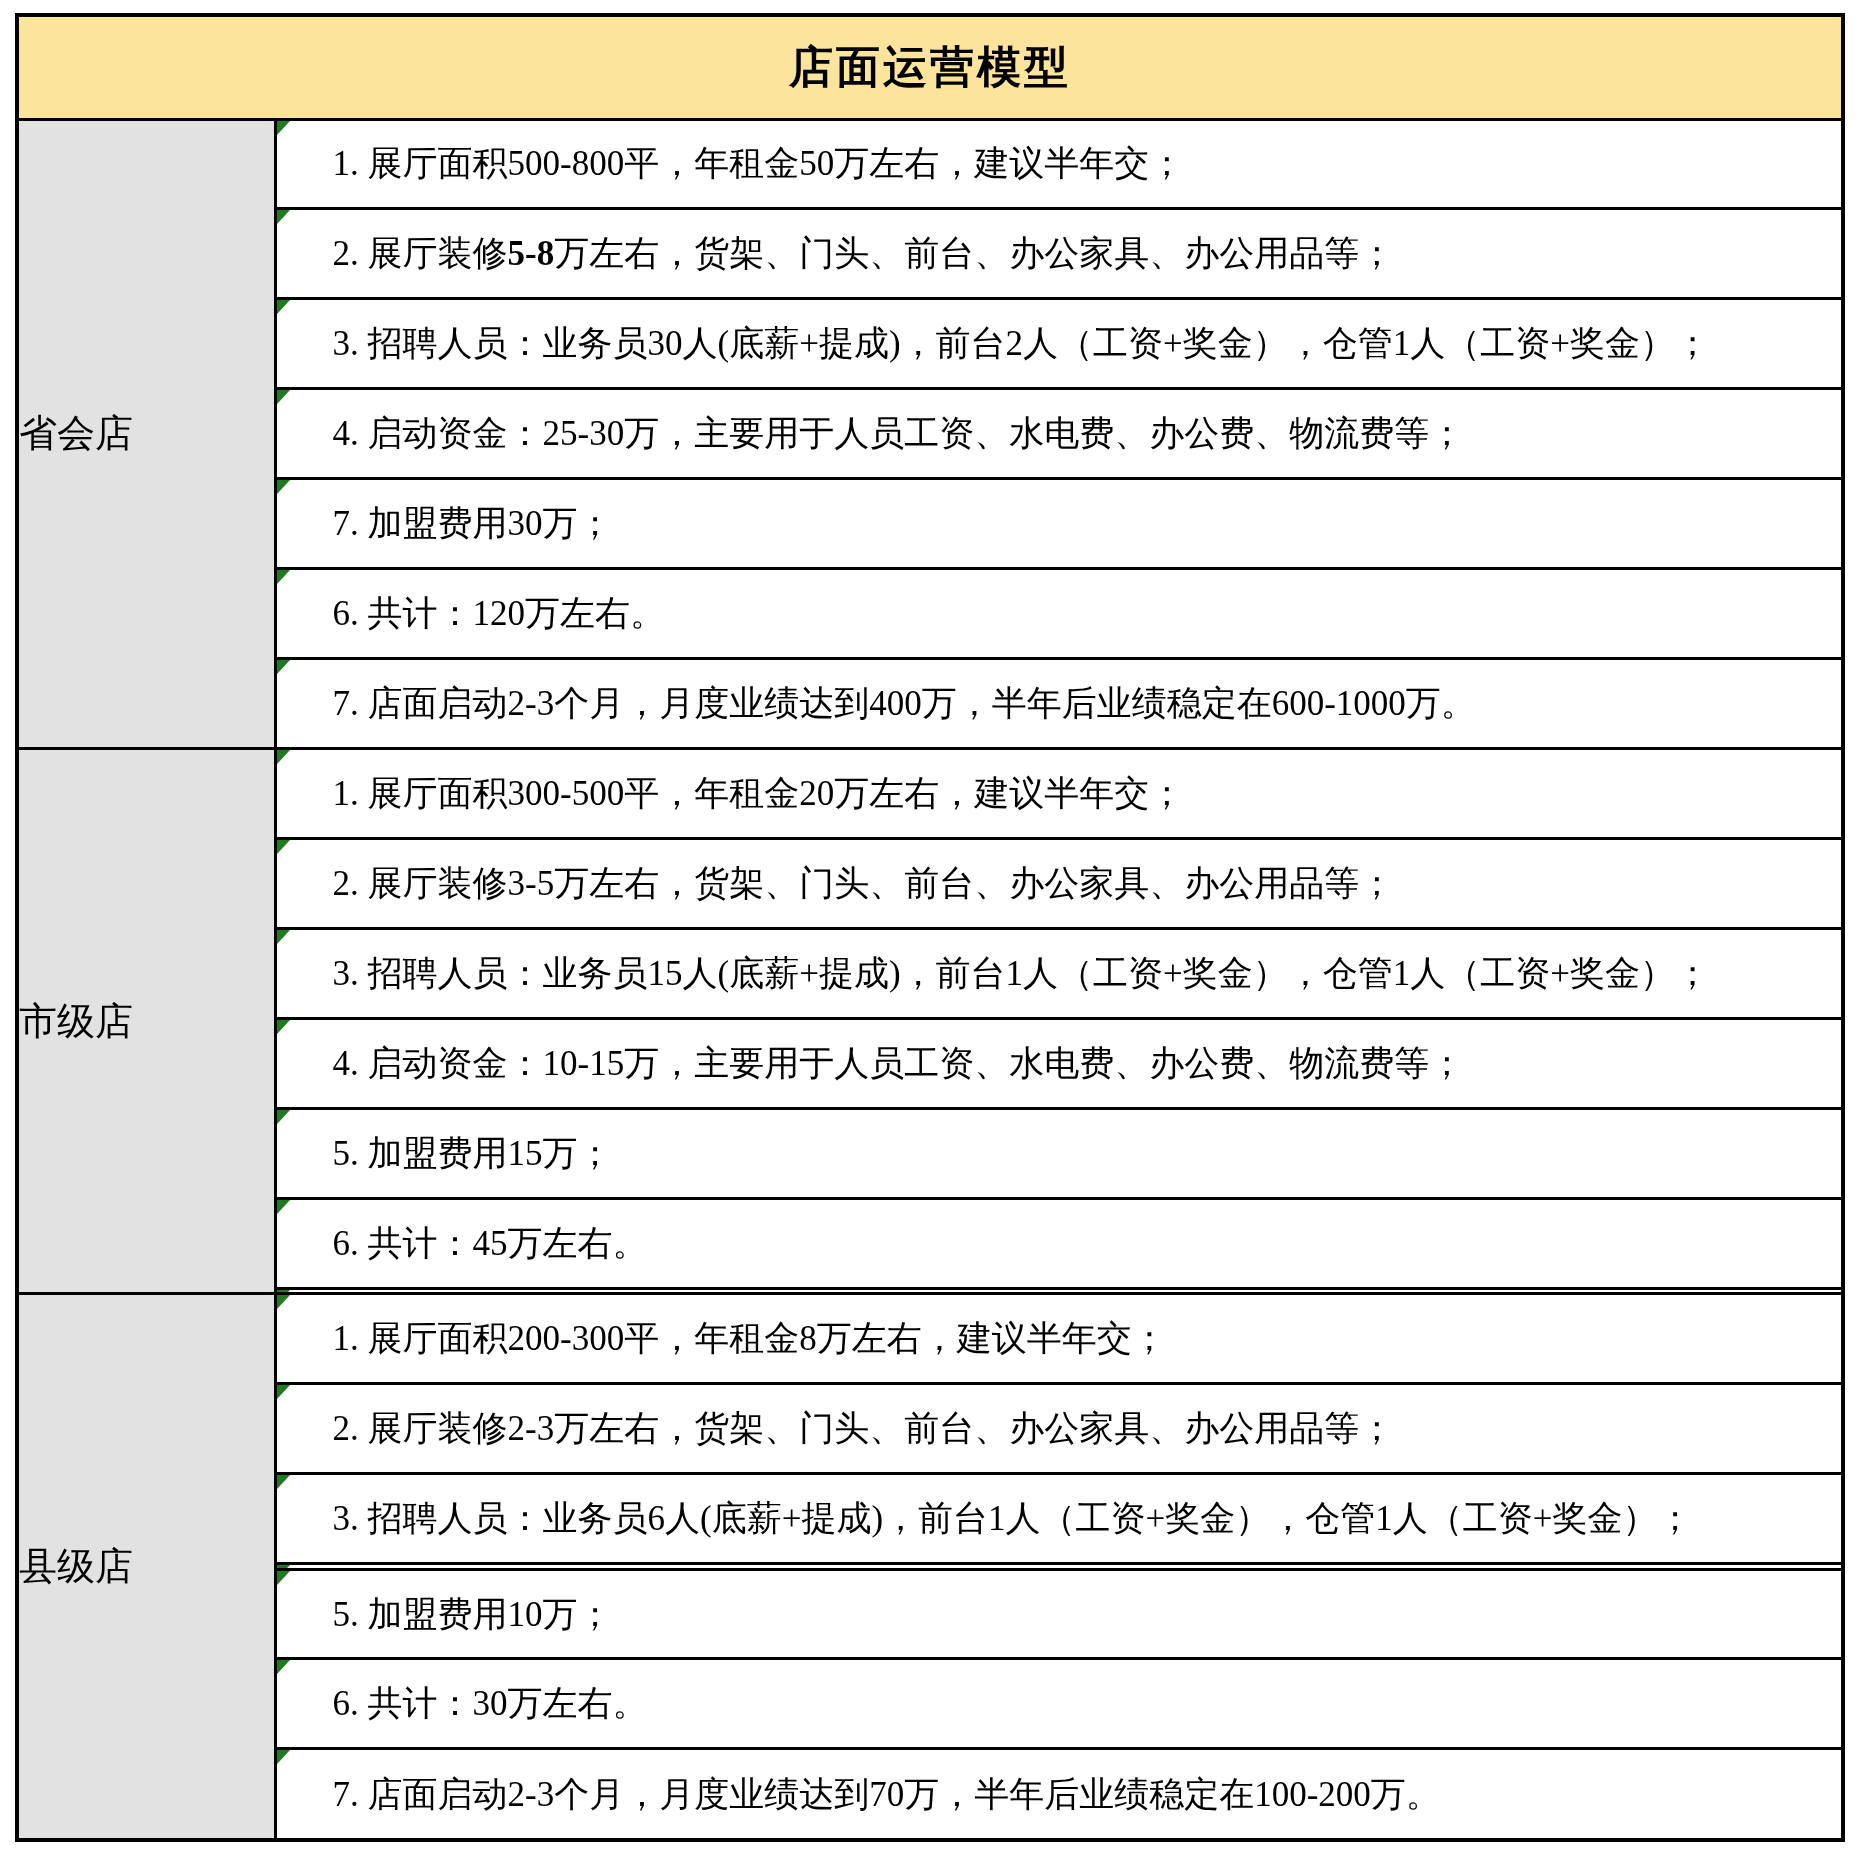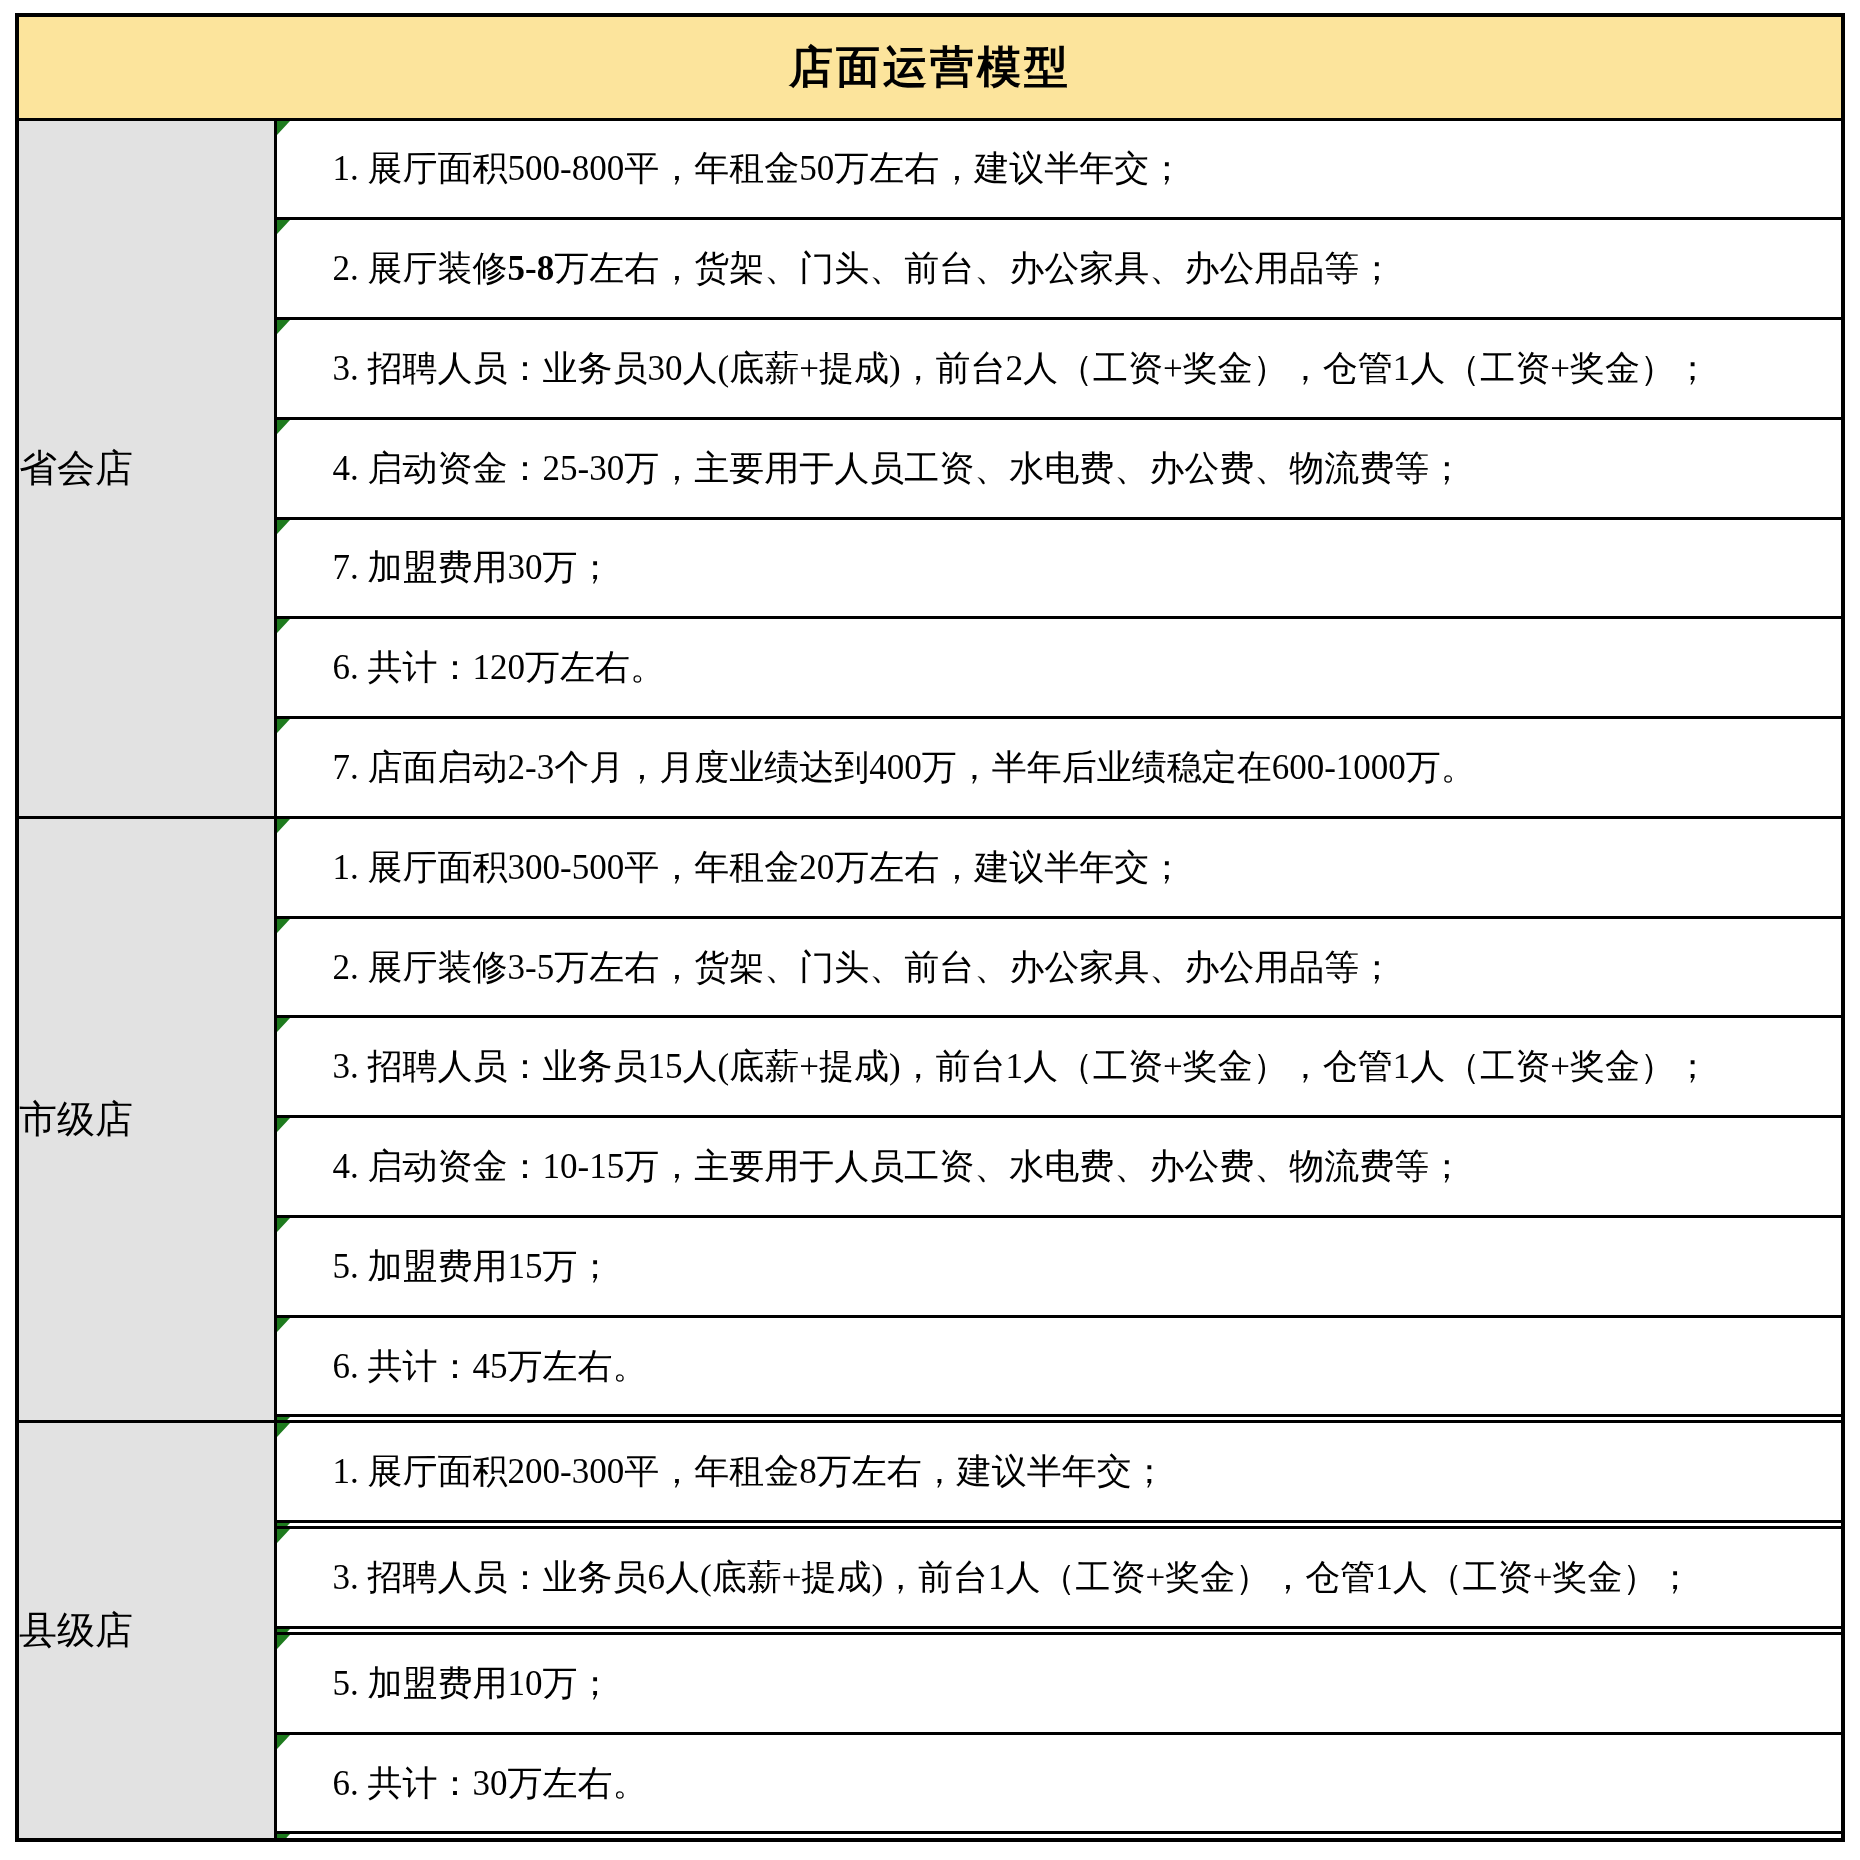--- a/index.html
+++ b/index.html
@@ -119,32 +119,32 @@
           <td class="content-cell"><span class="corner-triangle"></span><span>6. 共计：45万左右。</span></td>
         </tr>
         <tr>
           <td class="content-cell"><span class="corner-triangle"></span></td>
         </tr>
         <tr>
           <td class="label-cell" rowspan="7">县级店</td>
           <td class="content-cell"><span class="corner-triangle"></span><span>1. 展厅面积200-300平，年租金8万左右，建议半年交；</span></td>
         </tr>
         <tr>
-          <td class="content-cell"><span class="corner-triangle"></span></td>
+          <td class="content-cell"><span class="corner-triangle"></span><span>2. 展厅装修2-3万左右，货架、门头、前台、办公家具、办公用品等；</span></td>
         </tr>
         <tr>
           <td class="content-cell"><span class="corner-triangle"></span><span>3. 招聘人员：业务员6人(底薪+提成)，前台1人（工资+奖金），仓管1人（工资+奖金）；</span></td>
         </tr>
         <tr>
           <td class="content-cell"><span class="corner-triangle"></span></td>
         </tr>
         <tr>
           <td class="content-cell"><span class="corner-triangle"></span><span>5. 加盟费用10万；</span></td>
         </tr>
         <tr>
           <td class="content-cell"><span class="corner-triangle"></span><span>6. 共计：30万左右。</span></td>
         </tr>
         <tr>
-          <td class="content-cell"><span class="corner-triangle"></span></td>
+          <td class="content-cell"><span class="corner-triangle"></span><span>7. 店面启动2-3个月，月度业绩达到70万，半年后业绩稳定在100-200万。</span></td>
         </tr>
       </tbody>
   </table>
 </div>
 
 </body></html>

